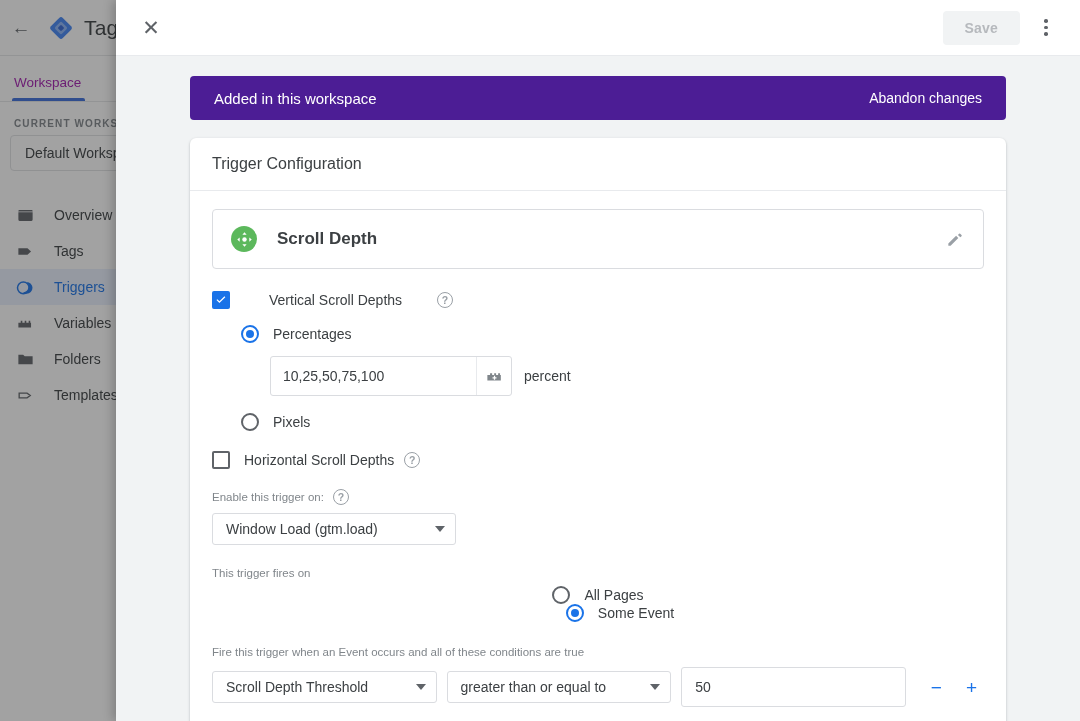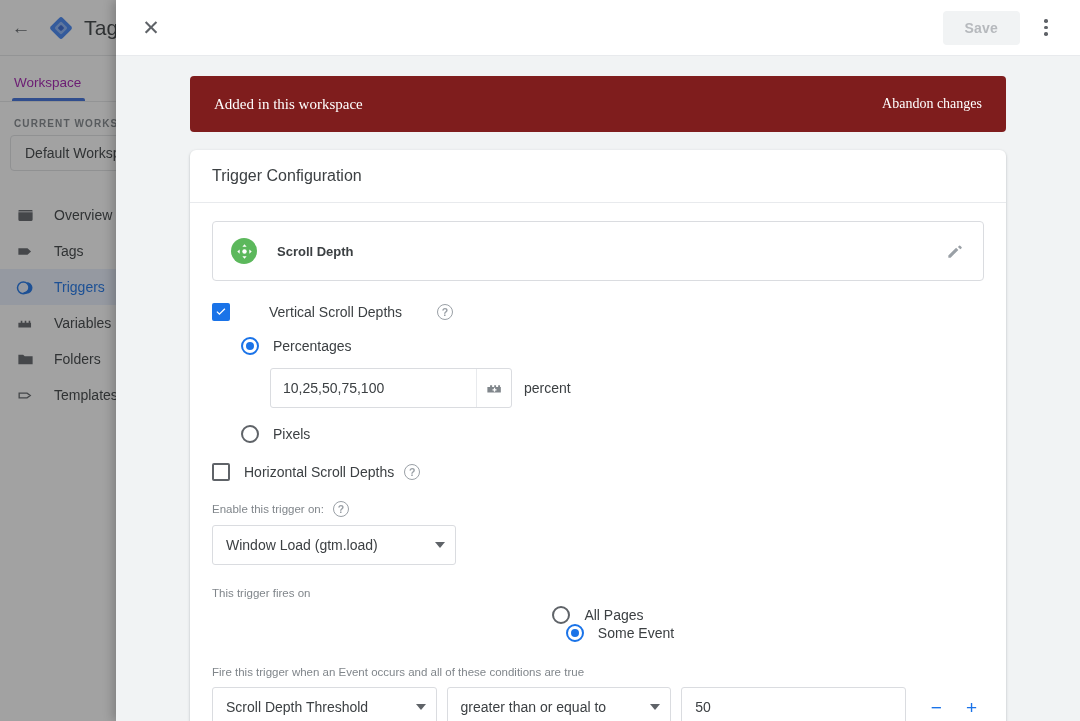--- a/index.html
+++ b/index.html
@@ -104,23 +104,23 @@
   }
   #more-btn {
     width: 40px; height: 40px; margin-left: 6px;
     display: flex; flex-direction: column; align-items: center; justify-content: center; gap: 3px;
   }
   .dot3 { width: 3.5px; height: 3.5px; border-radius: 50%; background: #5f6368; }
 
   #modal-body { position: absolute; top: 56px; left: 0; right: 0; bottom: 0; overflow: hidden; }
 
   #banner {
-    margin: 20px 74px 0 74px; height: 56px; background: #7f1d1d;
+    margin: 20px 74px 0 74px; height: 44px; background: #4c1d95;
     border-radius: 4px; display: flex; align-items: center;
-    padding: 0 24px; color: #ffffff; font-family: Liberation Serif, serif;
+    padding: 0 24px; color: #ffffff;
   }
   #banner-text { font-size: 15px; }
   #banner-spacer { flex: 1; }
   #abandon-link { font-size: 14px; color: #ffffff; font-weight: 500; }
 
   #config-card {
     margin: 18px 74px 0 74px; background: #ffffff; border-radius: 6px;
     box-shadow: 0 1px 3px rgba(60,64,67,0.22), 0 1px 2px rgba(60,64,67,0.12);
     overflow: hidden;
   }
@@ -134,21 +134,21 @@
   .field-label { font-size: 11.5px; color: #80868b; margin-bottom: 7px; }
 
   #trigger-type-box {
     border: 1px solid #dadce0; border-radius: 4px; height: 60px;
     display: flex; align-items: center; padding: 0 14px 0 18px;
   }
   #tt-icon {
     width: 26px; height: 26px; border-radius: 50%; background: #5cb85c;
     display: flex; align-items: center; justify-content: center; flex: 0 0 26px;
   }
-  #tt-name { margin-left: 20px; font-size: 13px; color: #3c4043; font-weight: 600; }
+  #tt-name { margin-left: 20px; font-size: 17px; color: #3c4043; font-weight: 600; }
   #tt-spacer { flex: 1; }
   #edit-pencil { color: #9aa0a6; display: flex; align-items: center; padding-right: 4px; }
 
   .row { display: flex; align-items: center; }
   .cbox {
     width: 18px; height: 18px; border-radius: 2px; flex: 0 0 18px;
     display: flex; align-items: center; justify-content: center;
   }
   .cbox.checked { background: #1a73e8; }
   .cbox.unchecked { border: 2px solid #5f6368; background: #fff; }
@@ -180,21 +180,21 @@
     font-size: 14px; color: #3c4043; font-family: "Liberation Sans", sans-serif;
     background: transparent;
   }
   #var-btn {
     width: 38px; border-left: 1px solid #e8eaed; display: flex;
     align-items: center; justify-content: center; color: #80868b;
   }
   #percent-unit { margin-left: 12px; font-size: 14px; color: #3c4043; }
 
   .select-box {
-    border: 1px solid #dadce0; border-radius: 3px; height: 40px; background: #fff;
+    border: 1px solid #dadce0; border-radius: 3px; height: 32px; background: #fff;
     display: flex; align-items: center; padding: 0 10px 0 13px;
   }
   .select-val { font-size: 14px; color: #3c4043; white-space: nowrap; overflow: hidden; }
   .select-spacer { flex: 1; }
   .caret {
     width: 0; height: 0; border-left: 5px solid transparent;
     border-right: 5px solid transparent; border-top: 6px solid #5f6368; margin-left: 8px;
   }
 
   #cond-row { display: flex; align-items: center; gap: 10px; margin-top: 9px; }

